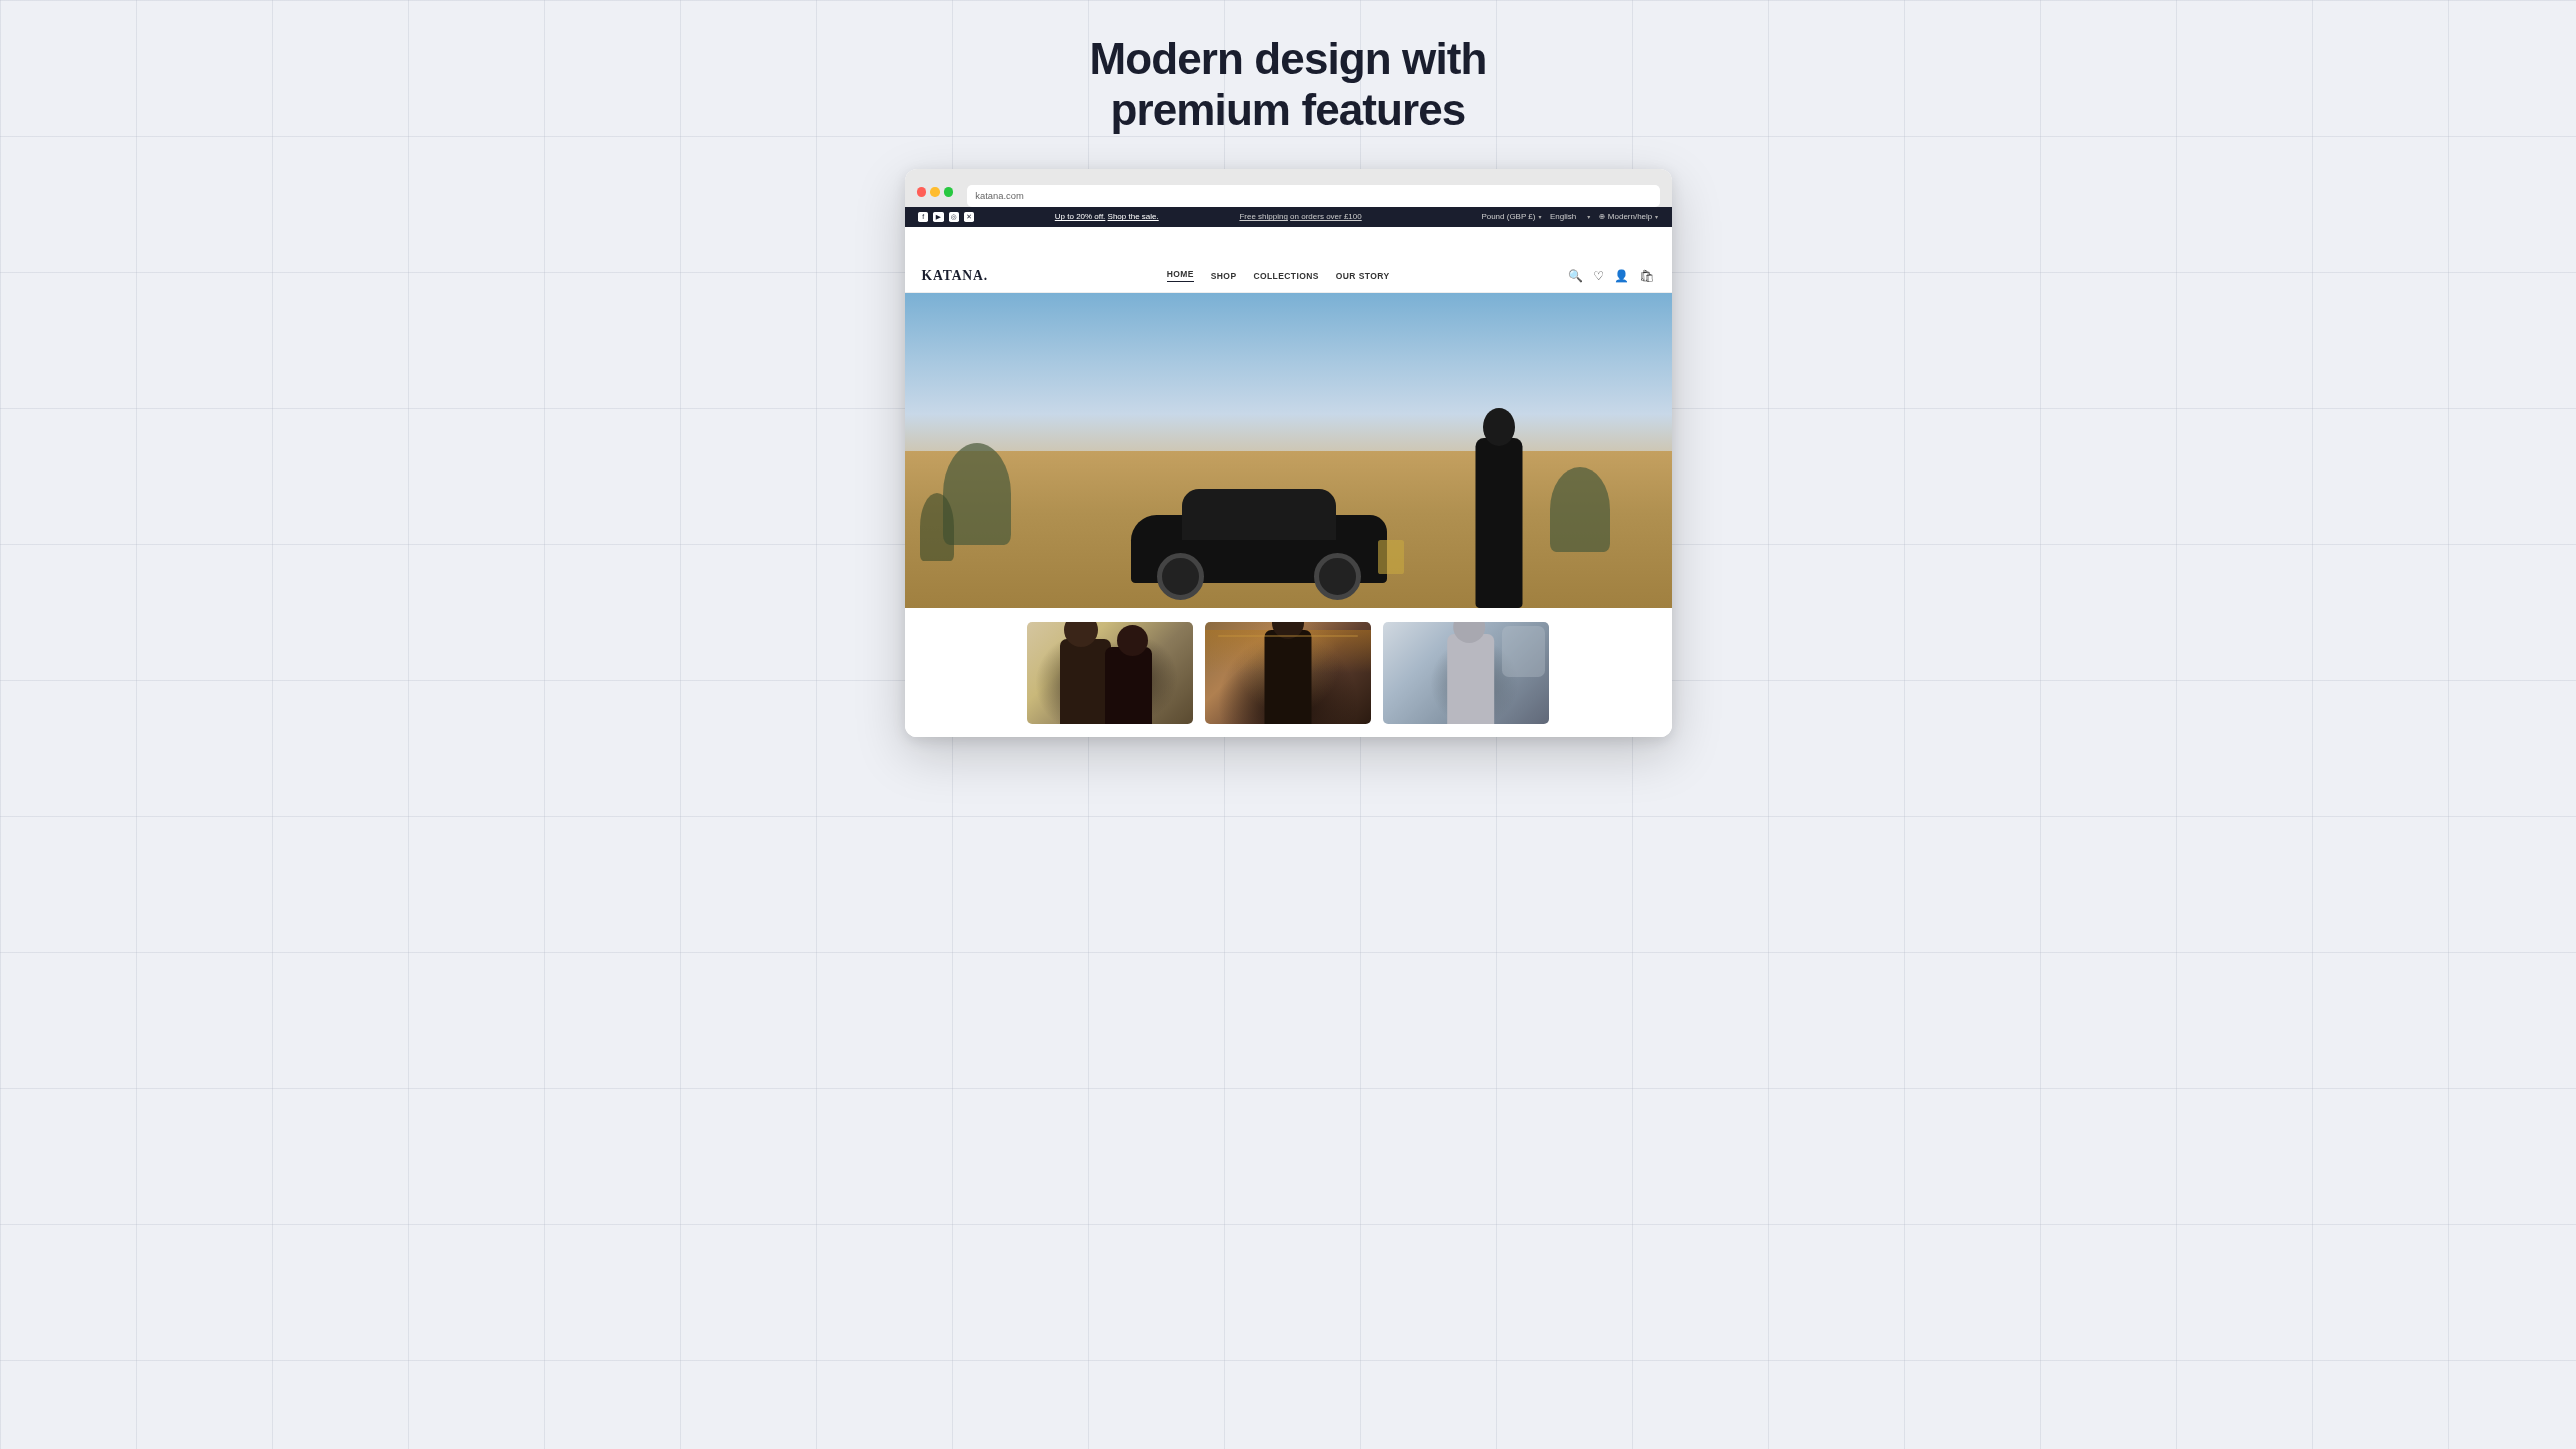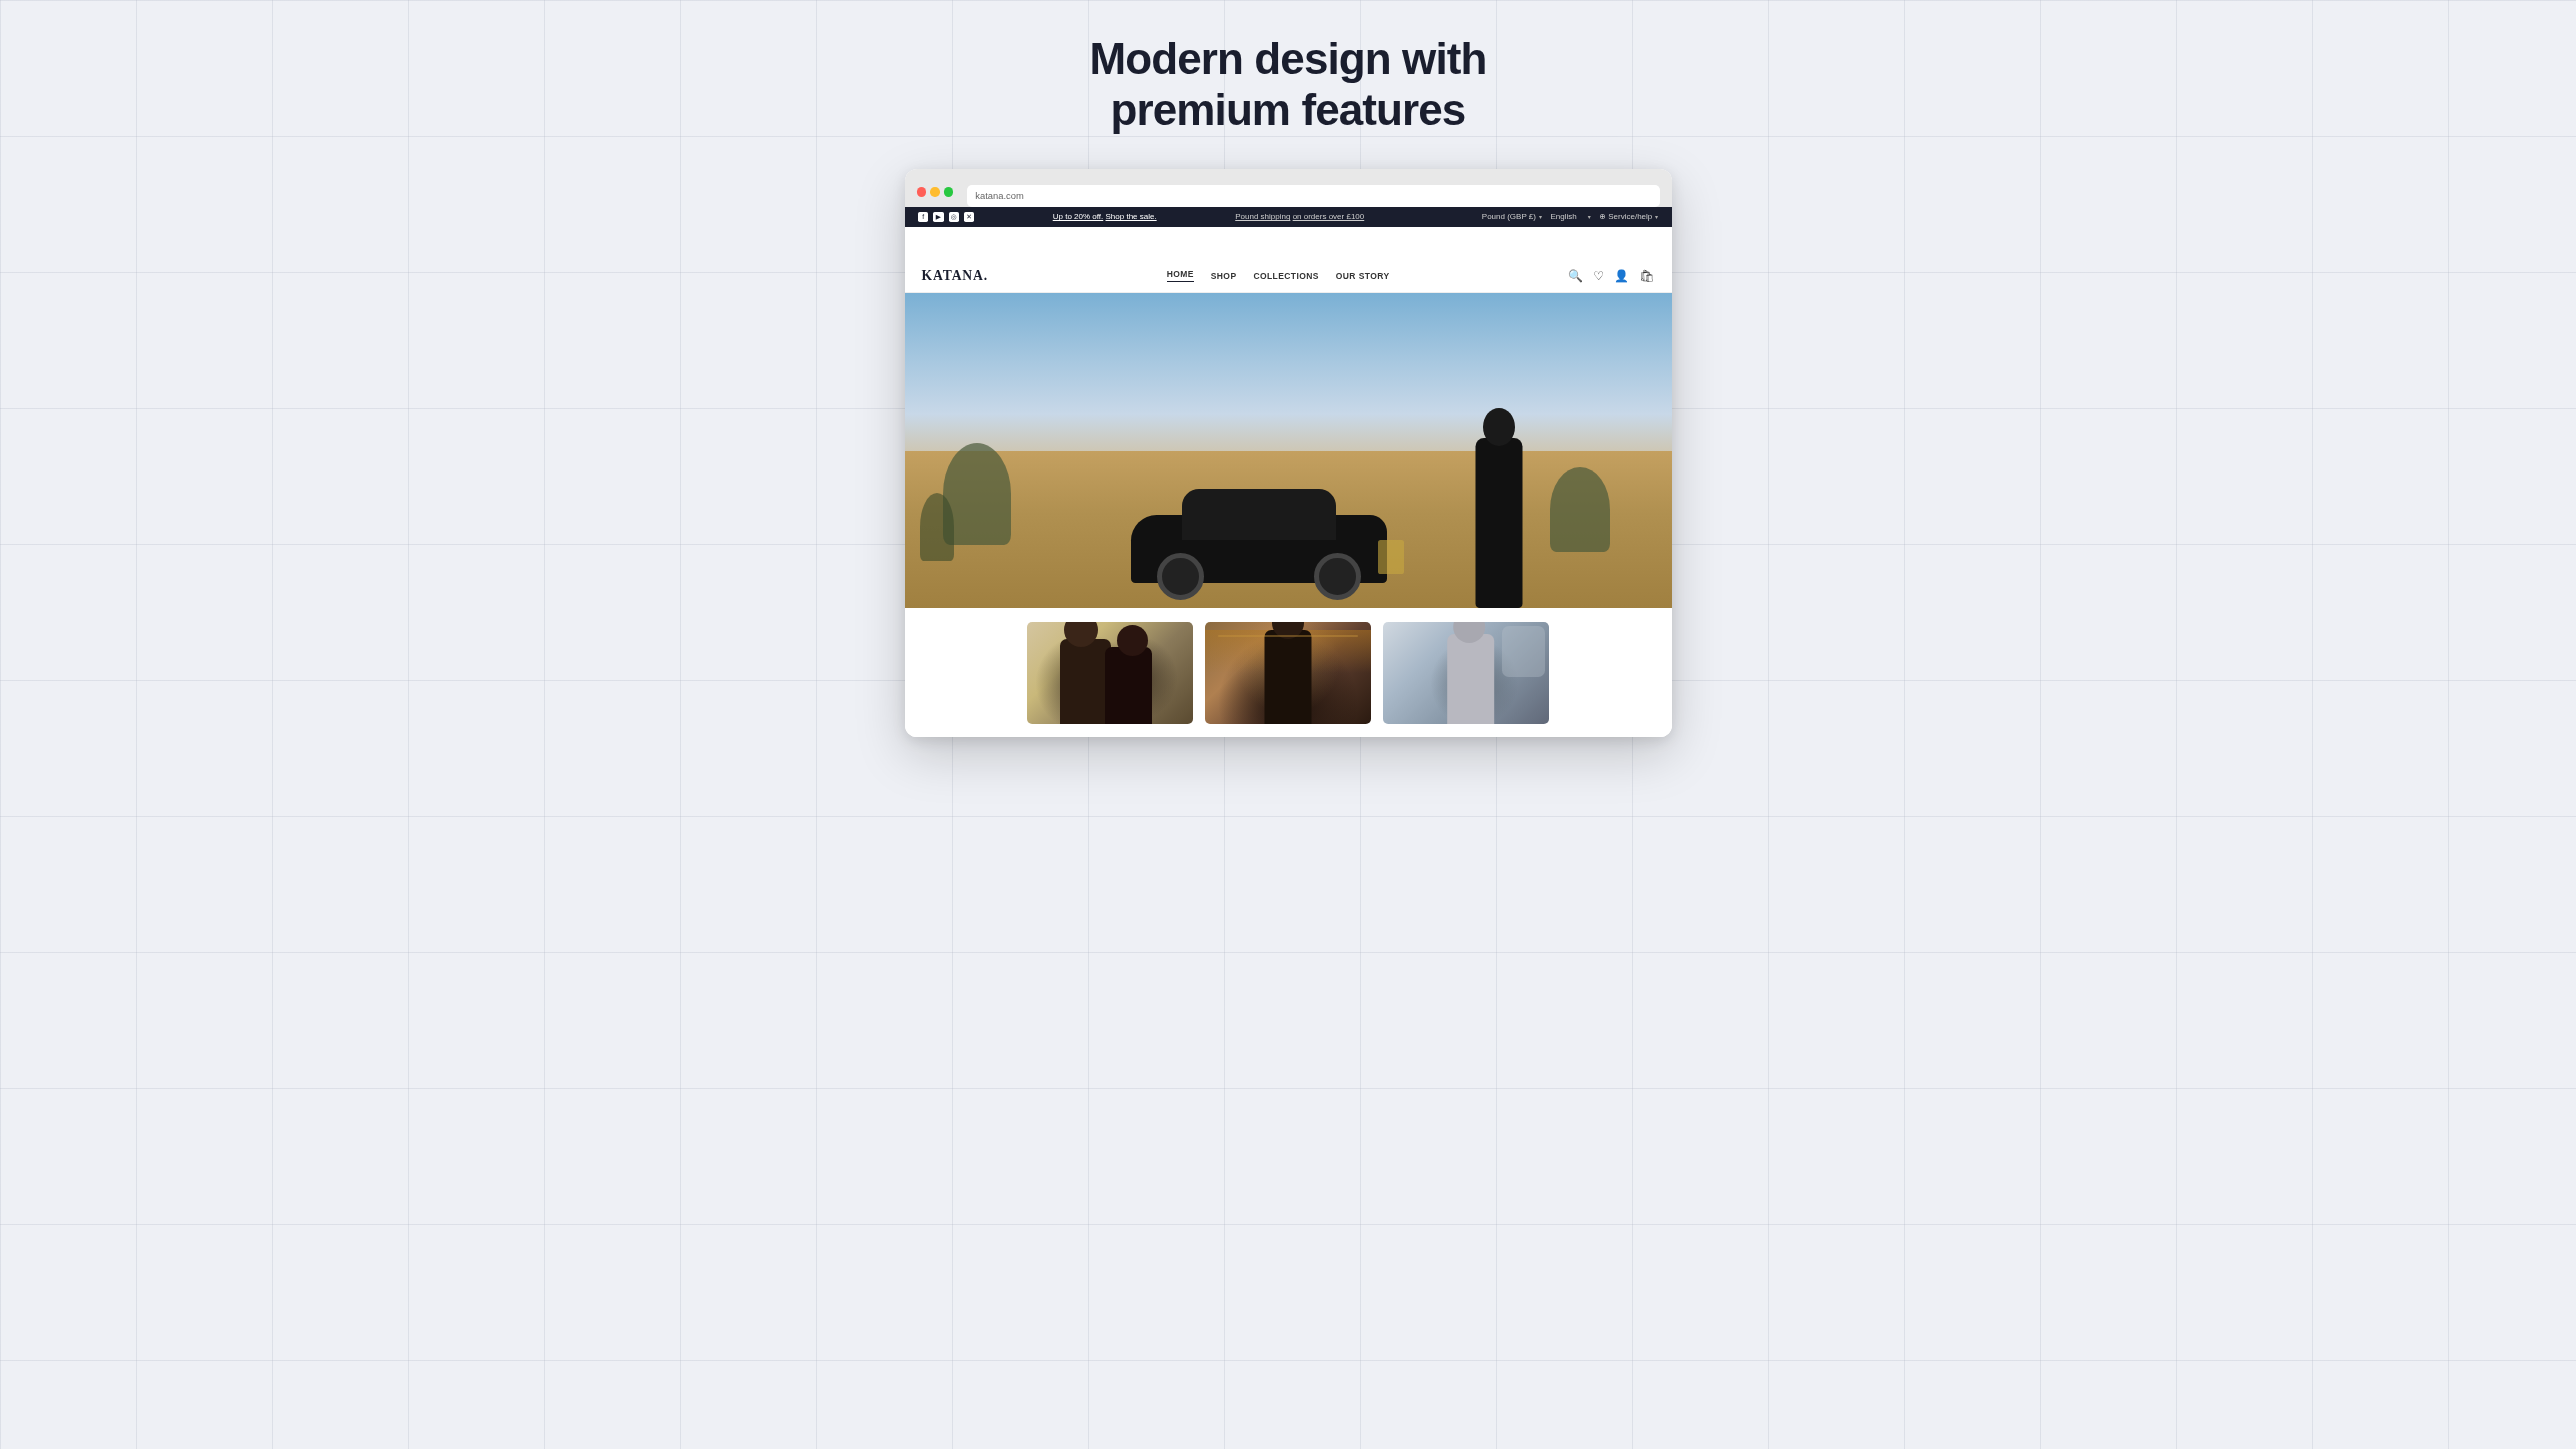--- a/index.html
+++ b/index.html
@@ -415,35 +415,35 @@
         <div class="social-icon">f</div>
         <div class="social-icon">▶</div>
         <div class="social-icon">◎</div>
         <div class="social-icon">✕</div>
       </div>
       <div class="center-text">
         <span>Up to 20% off.</span>
         <span>Shop the sale.</span>
       </div>
       <div class="shipping-text">
-        <span>Pound shipping</span>
+        <span>Free shipping</span>
         <span>on orders over £100</span>
       </div>
       <div class="right-options">
         <div class="currency">
           <span>Pound (GBP £)</span>
           <span class="chevron-small">▾</span>
         </div>
         <div class="language">
           <span>English</span>
           <span class="chevron-small">▾</span>
         </div>
         <div class="service">
           <span style="font-size:7.7px;">⊕</span>
-          <span>Service/help</span>
+          <span>Modern/help</span>
           <span class="chevron-small">▾</span>
         </div>
       </div>
     </div>
 
     <nav class="site-nav">
       <div class="site-logo">
         <span>KATANA.</span>
       </div>
       <div class="nav-links">

